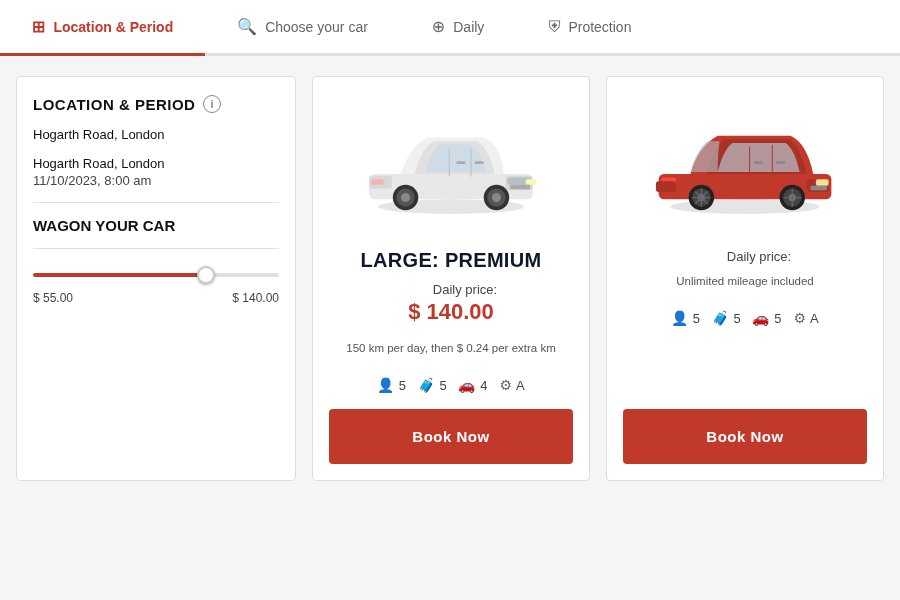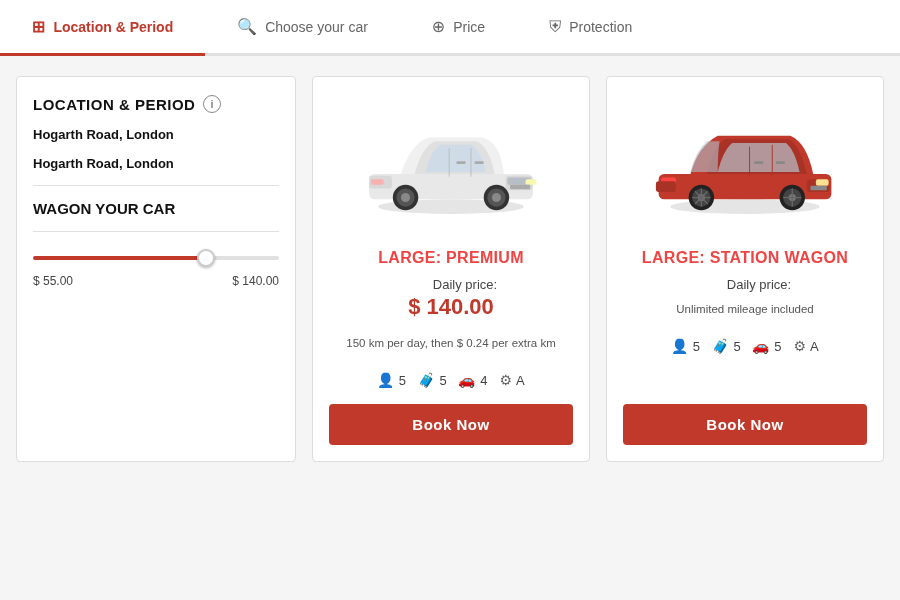--- a/index.html
+++ b/index.html
@@ -77,21 +77,21 @@
       border: 1px solid #888;
       color: #888;
       font-size: 11px;
       font-style: normal;
       cursor: pointer;
     }
     .location-entry {
       margin-bottom: 14px;
     }
     .location-name {
-      font-weight: 700;
+      font-weight: 400;
       font-size: 13px;
       color: #111;
       margin-bottom: 2px;
     }
     .location-date {
       font-size: 13px;
       color: #444;
     }
     .sidebar-divider {
       border: none;
@@ -164,23 +164,24 @@
       height: 140px;
       display: flex;
       align-items: center;
       justify-content: center;
       margin-bottom: 16px;
       overflow: hidden;
     }
 
     
     .car-title {
-      font-size: 16px;
+      font-size: 20px;
       font-weight: 900;
-      color: #ef4444;
+      color: #0f172a;
+      text-align: center;
       margin-bottom: 10px;
       letter-spacing: 0.3px;
     }
     .daily-price-label {
       font-size: 13px;
       color: #444;
       margin-bottom: 2px;
       padding-left: 28px;
     }
     .daily-price-value {
@@ -214,21 +215,21 @@
     }
     .feature-icon {
       font-size: 14px;
       color: #666;
     }
     .book-btn {
       width: 100%;
       background: #c0392b;
       color: #fff;
       border: none;
-      padding: 12px 0;
+      padding: 19px 0;
       font-size: 15px;
       font-weight: 700;
       border-radius: 4px;
       cursor: pointer;
       letter-spacing: 0.5px;
       margin-top: auto;
     }
 
     
     .car-svg {
@@ -243,21 +244,21 @@
   <div class="nav-item active">
     <span class="nav-icon">⊞</span>
     <span>Location &amp; Period</span>
   </div>
   <div class="nav-item">
     <span class="nav-icon">🔍</span>
     <span>Choose your car</span>
   </div>
   <div class="nav-item">
     <span class="nav-icon">⊕</span>
-    <span>Price</span>
+    <span>Daily</span>
   </div>
   <div class="nav-item">
     <span class="nav-icon">⛨</span>
     <span>Protection</span>
   </div>
 </nav>
 
 <div class="main-content">
 
   <aside class="sidebar">
@@ -265,20 +266,21 @@
       <span>LOCATION &amp; PERIOD</span>
       <span class="info-icon">i</span>
     </div>
 
     <div class="location-entry">
       <div class="location-name">Hogarth Road, London</div>
     </div>
 
     <div class="location-entry">
       <div class="location-name">Hogarth Road, London</div>
+      <div class="location-date">11/10/2023, 8:00 am</div>
     </div>
 
     <hr class="sidebar-divider">
 
     <div class="find-car-title">WAGON YOUR CAR</div>
 
     <hr class="sidebar-divider">
 
     <div class="price-slider-container">
       <input type="range" class="price-slider" min="0" max="100" value="72" style="">
@@ -396,21 +398,20 @@
           <line x1="162" y1="88" x2="162" y2="108" stroke="#666" stroke-width="1.5"></line>
           <line x1="152" y1="98" x2="172" y2="98" stroke="#666" stroke-width="1.5"></line>
 
           <line x1="115" y1="42" x2="115" y2="75" stroke="#a93226" stroke-width="1"></line>
           <line x1="140" y1="40" x2="140" y2="75" stroke="#a93226" stroke-width="1"></line>
 
           <rect x="120" y="58" width="10" height="3" rx="1" fill="#888"></rect>
           <rect x="144" y="58" width="10" height="3" rx="1" fill="#888"></rect>
         </svg>
       </div>
-      <div class="car-title">LARGE: STATION WAGON</div>
       <div class="daily-price-label">Daily price:</div>
       <div class="mileage-info">Unlimited mileage included</div>
       <div class="car-features">
         <div class="feature-item">
           <span class="feature-icon">👤</span>
           <span>5</span>
         </div>
         <div class="feature-item">
           <span class="feature-icon">🧳</span>
           <span>5</span>

